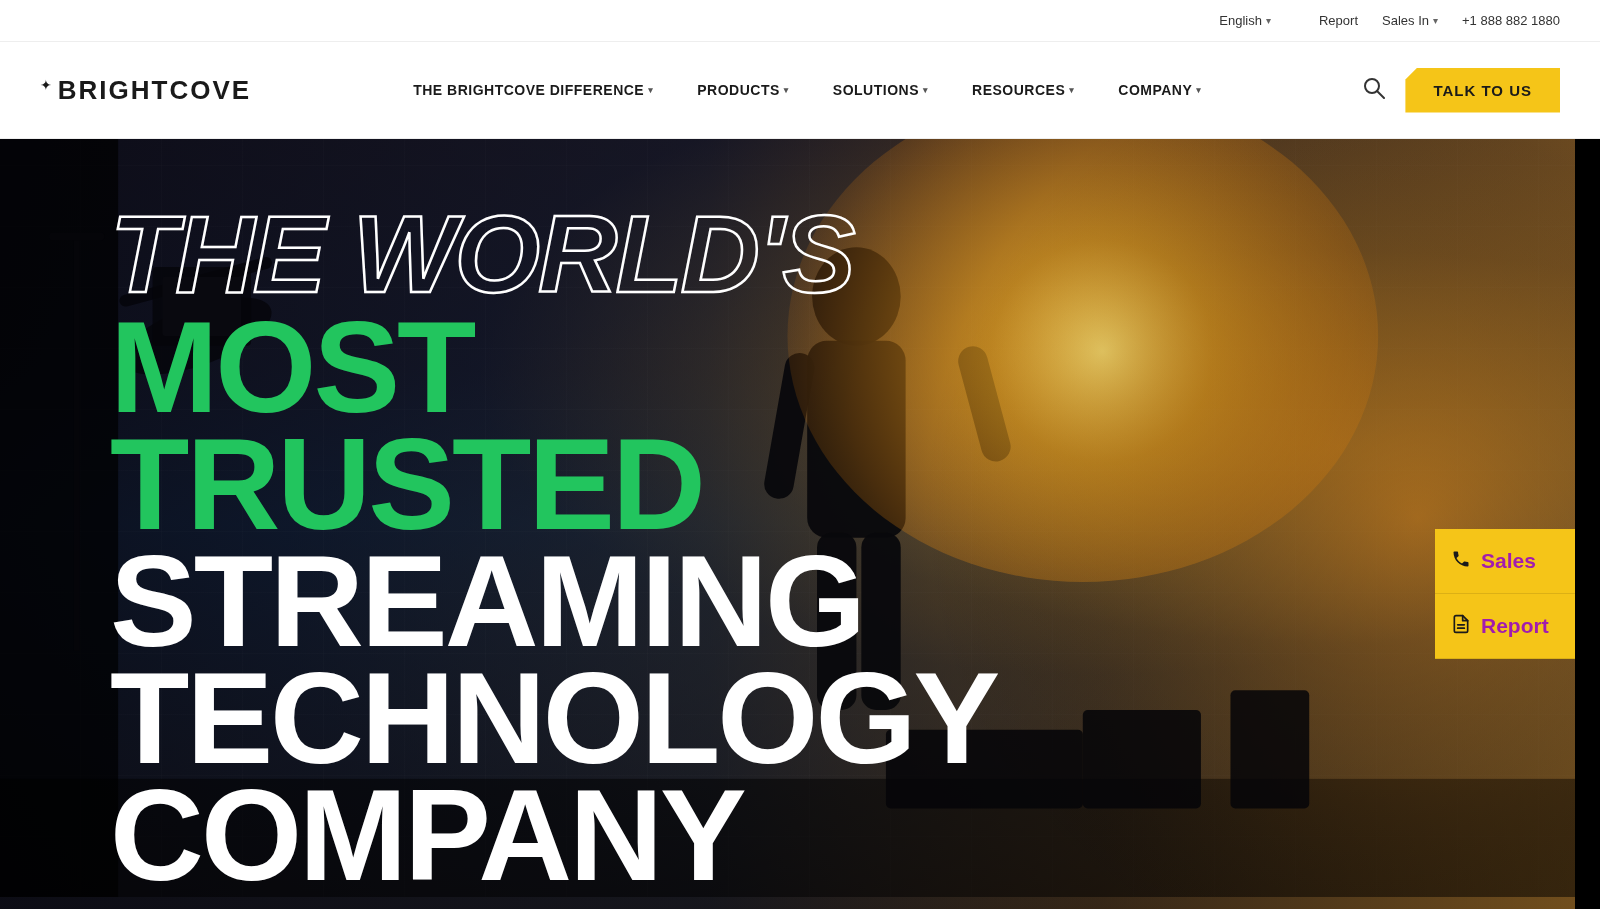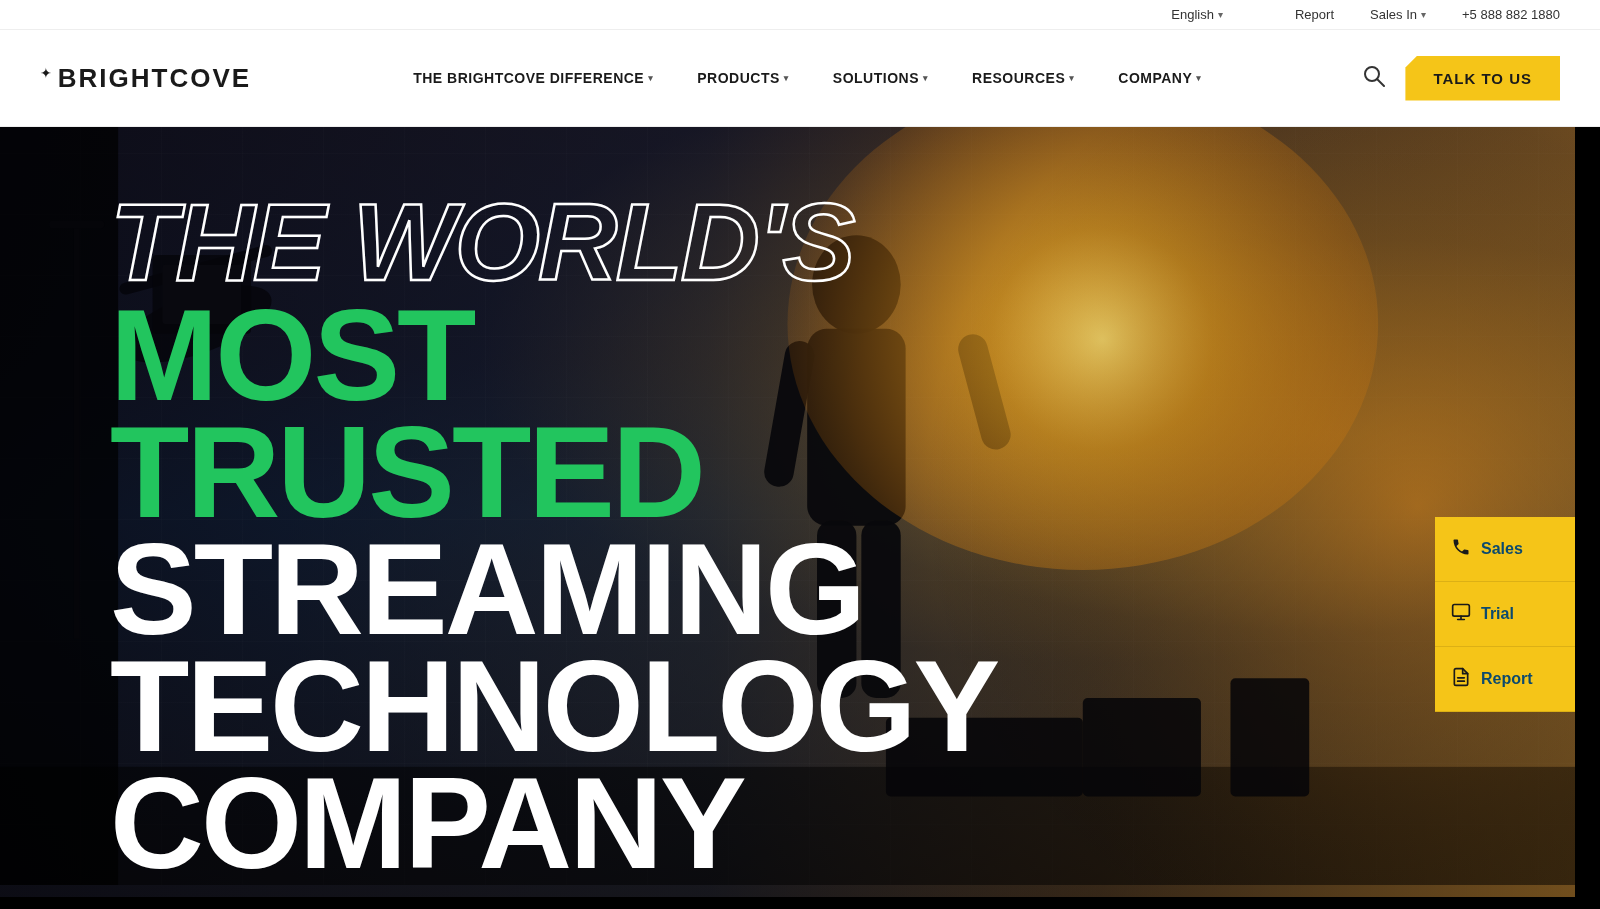--- a/index.html
+++ b/index.html
@@ -8,27 +8,27 @@
       font-family: 'Arial', sans-serif;
       width: 1600px;
       height: 909px;
       overflow: hidden;
       background: #000;
     }
 
     
     .top-bar {
       background: #fff;
-      height: 30px;
+      height: 42px;
       display: flex;
       align-items: center;
       justify-content: flex-end;
       padding: 0 40px;
       border-bottom: 1px solid #eee;
-      gap: 36px;
+      gap: 24px;
     }
 
     .top-bar-item {
       font-size: 13px;
       color: #333;
       cursor: pointer;
       display: flex;
       align-items: center;
       gap: 4px;
     }
@@ -240,23 +240,23 @@
       border-bottom: 1px solid rgba(0,0,0,0.1);
     }
 
     .side-btn-icon {
       font-size: 18px;
       color: #1a1a1a;
       flex-shrink: 0;
     }
 
     .side-btn-label {
-      font-size: 16px;
+      font-size: 21px;
       font-weight: 700;
-      color: #0c4a6e;
+      color: #a21caf;
       text-transform: capitalize;
     }
 
     
     .camera-overlay {
       position: absolute;
       inset: 0;
       z-index: 2;
       background:
         repeating-linear-gradient(
@@ -293,21 +293,21 @@
   </div>
   <span class="top-bar-separator"> </span>
   <div class="top-bar-item">
     <span>Report</span>
   </div>
   <div class="top-bar-item">
     <span>Sales In</span>
     <span class="chevron">▾</span>
   </div>
   <div class="top-bar-item">
-    <span>+5 888 882 1880</span>
+    <span>+1 888 882 1880</span>
   </div>
 </div>
 
 <nav class="main-nav">
   <div class="logo-area">
     <span class="logo-mark" style="font-size:14px; color:#1a1a1a;">✦</span>
     <span class="logo-text">BRIGHTCOVE</span>
   </div>
 
   <div class="nav-links">
@@ -401,29 +401,20 @@
   </div>
 
   <div class="side-buttons">
     <div class="side-btn">
       <span class="side-btn-icon">
         <svg width="20" height="20" viewBox="0 0 24 24" fill="none" xmlns="http://www.w3.org/2000/svg">
           <path d="M6.6 10.8c1.4 2.8 3.8 5.1 6.6 6.6l2.2-2.2c.3-.3.7-.4 1-.2 1.1.4 2.3.6 3.6.6.6 0 1 .4 1 1V20c0 .6-.4 1-1 1-9.4 0-17-7.6-17-17 0-.6.4-1 1-1h3.5c.6 0 1 .4 1 1 0 1.3.2 2.5.6 3.6.1.3 0 .7-.2 1L6.6 10.8z" fill="#1a1a1a"></path>
         </svg>
       </span>
       <span class="side-btn-label">Sales</span>
-    </div>
-    <div class="side-btn">
-      <span class="side-btn-icon">
-        <svg width="20" height="20" viewBox="0 0 24 24" fill="none" xmlns="http://www.w3.org/2000/svg">
-          <rect x="2" y="3" width="20" height="14" rx="2" stroke="#1a1a1a" stroke-width="2"></rect>
-          <path d="M8 21h8M12 17v4" stroke="#1a1a1a" stroke-width="2" stroke-linecap="round"></path>
-        </svg>
-      </span>
-      <span class="side-btn-label">Trial</span>
     </div>
     <div class="side-btn">
       <span class="side-btn-icon">
         <svg width="20" height="20" viewBox="0 0 24 24" fill="none" xmlns="http://www.w3.org/2000/svg">
           <path d="M14 2H6a2 2 0 0 0-2 2v16a2 2 0 0 0 2 2h12a2 2 0 0 0 2-2V8l-6-6z" stroke="#1a1a1a" stroke-width="2" stroke-linecap="round" stroke-linejoin="round"></path>
           <polyline points="14 2 14 8 20 8" stroke="#1a1a1a" stroke-width="2" stroke-linecap="round" stroke-linejoin="round"></polyline>
           <line x1="8" y1="13" x2="16" y2="13" stroke="#1a1a1a" stroke-width="2" stroke-linecap="round"></line>
           <line x1="8" y1="17" x2="16" y2="17" stroke="#1a1a1a" stroke-width="2" stroke-linecap="round"></line>
         </svg>
       </span>

